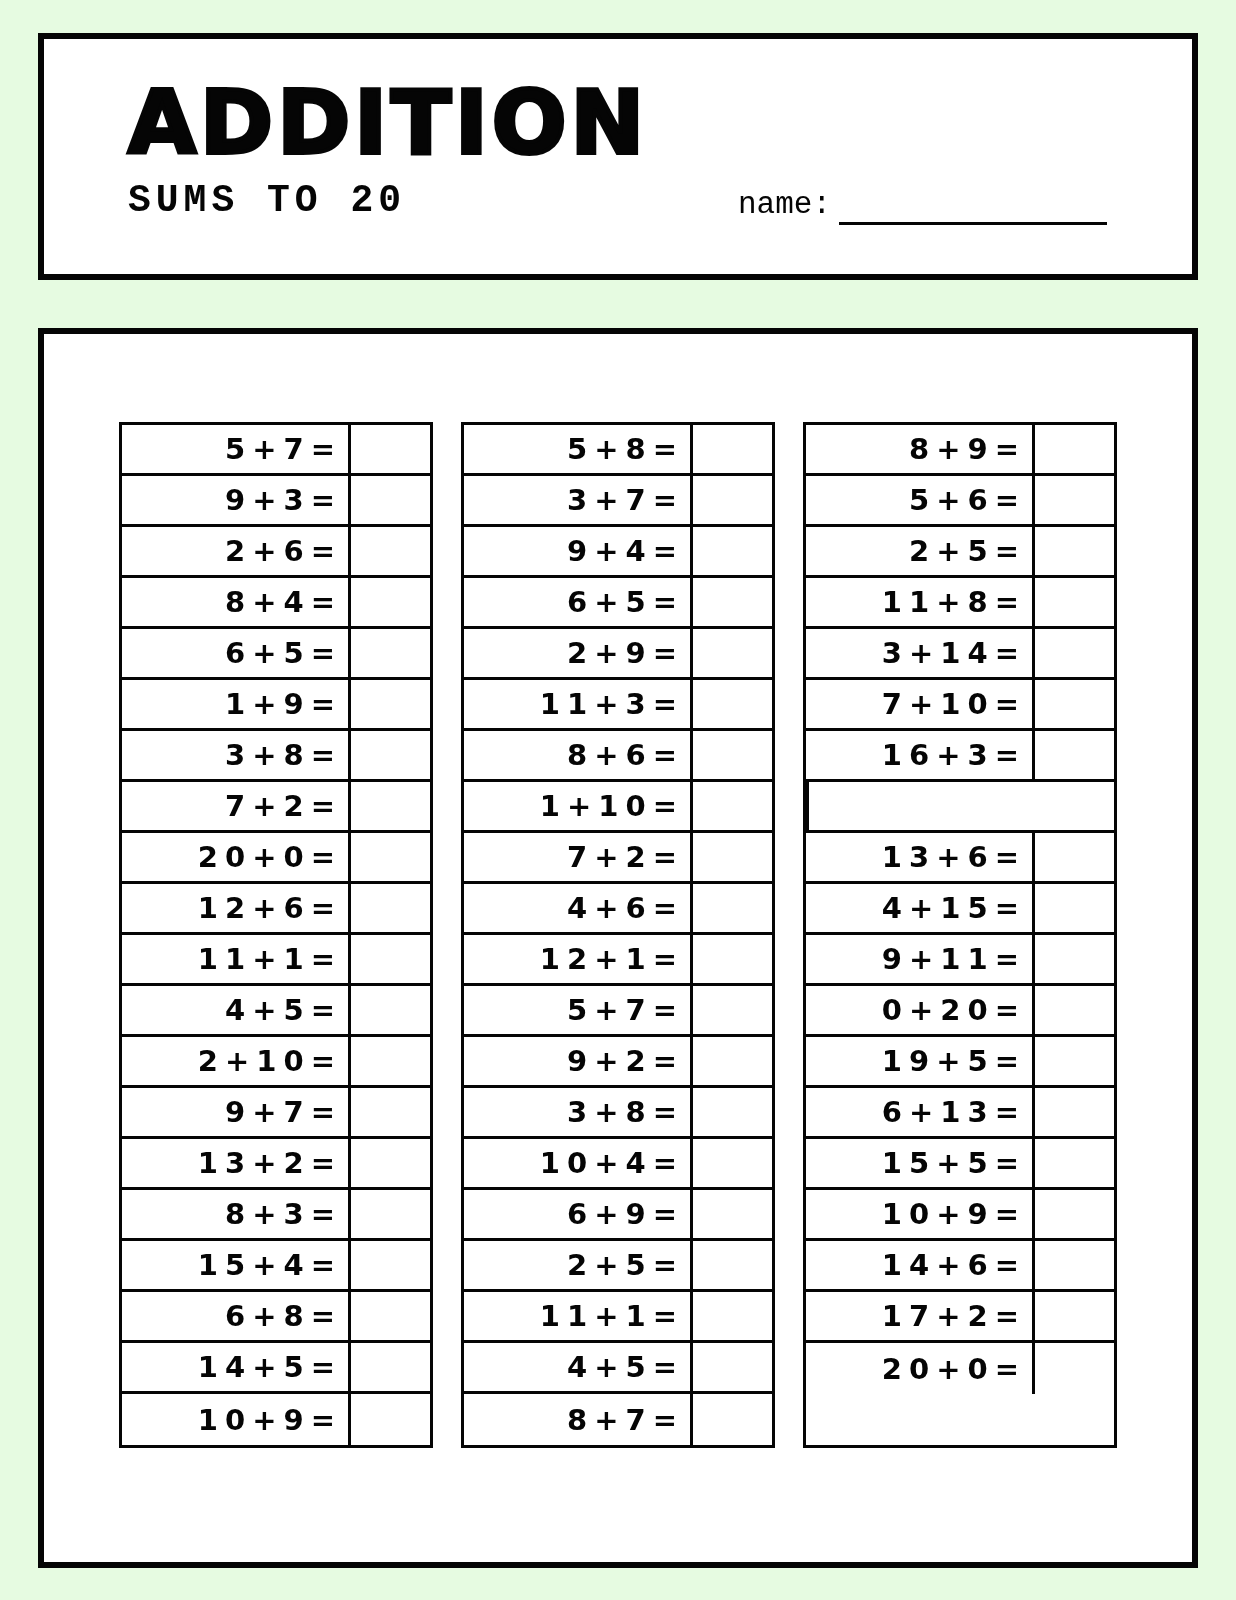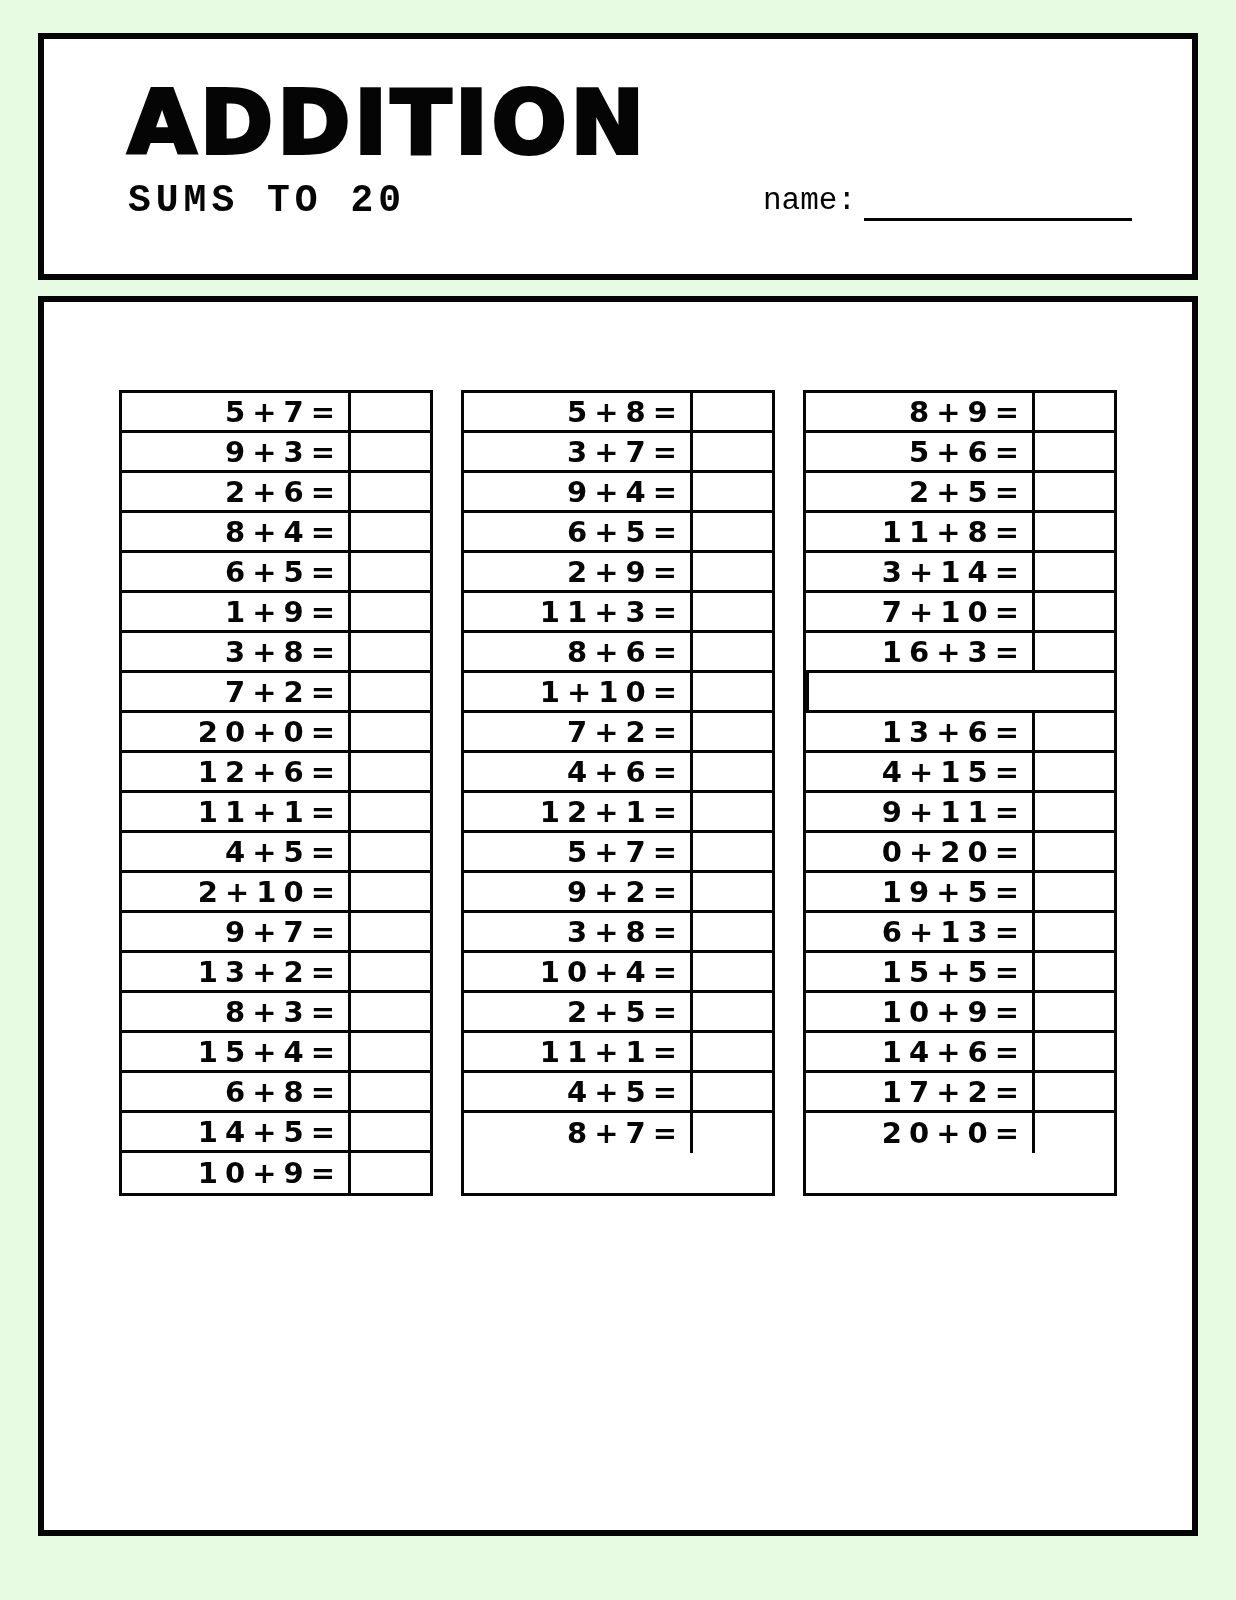--- a/index.html
+++ b/index.html
@@ -14,36 +14,36 @@
     color: var(--ink, #000);
   }
   .panel {
     background: #ffffff;
     border: 6px solid var(--ink, #000);
     width: 100%;
   }
   .header-panel {
     height: 247px;
     padding: 40px 0 0 84px;
-    margin-bottom: 16px;
+    margin-bottom: 48px;
   }
   .title {
     font-family: "DejaVu Sans", sans-serif;
     font-weight: 900;
     font-size: 88px;
     line-height: 1.0;
     letter-spacing: 4px;
     -webkit-text-stroke: 4px var(--ink, #000);
   }
   .sub-row {
     display: flex;
     justify-content: space-between;
-    align-items: center;
+    align-items: flex-end;
     margin-top: 12px;
-    padding-right: 60px;
+    padding-right: 85px;
   }
   .subtitle {
     font-family: "Liberation Mono", "DejaVu Sans Mono", monospace;
     font-weight: 700;
     font-size: 38px;
     letter-spacing: 5px;
   }
   .name-area {
     font-family: "Liberation Mono", "DejaVu Sans Mono", monospace;
     font-weight: 400;
@@ -66,21 +66,21 @@
     display: flex;
     justify-content: center;
     gap: 28px;
   }
   .ptable {
     border: 3px solid var(--ink, #000);
     background: #fff;
   }
   .prow {
     display: flex;
-    height: 40px;
+    height: 51px;
     border-bottom: 3px solid var(--ink, #000);
   }
   .prow:last-child { border-bottom: none; }
   .pcell {
     width: 226px;
     display: flex;
     align-items: center;
     justify-content: flex-end;
     padding-right: 6px;
     font-family: "DejaVu Sans", sans-serif;
@@ -247,20 +247,24 @@
           </div>
           <div class="prow">
             <div class="pcell">3+8=</div>
             <div class="acell"></div>
           </div>
           <div class="prow">
             <div class="pcell">10+4=</div>
             <div class="acell"></div>
           </div>
           <div class="prow">
+            <div class="pcell">6+9=</div>
+            <div class="acell"></div>
+          </div>
+          <div class="prow">
             <div class="pcell">2+5=</div>
             <div class="acell"></div>
           </div>
           <div class="prow">
             <div class="pcell">11+1=</div>
             <div class="acell"></div>
           </div>
           <div class="prow">
             <div class="pcell">4+5=</div>
             <div class="acell"></div>

